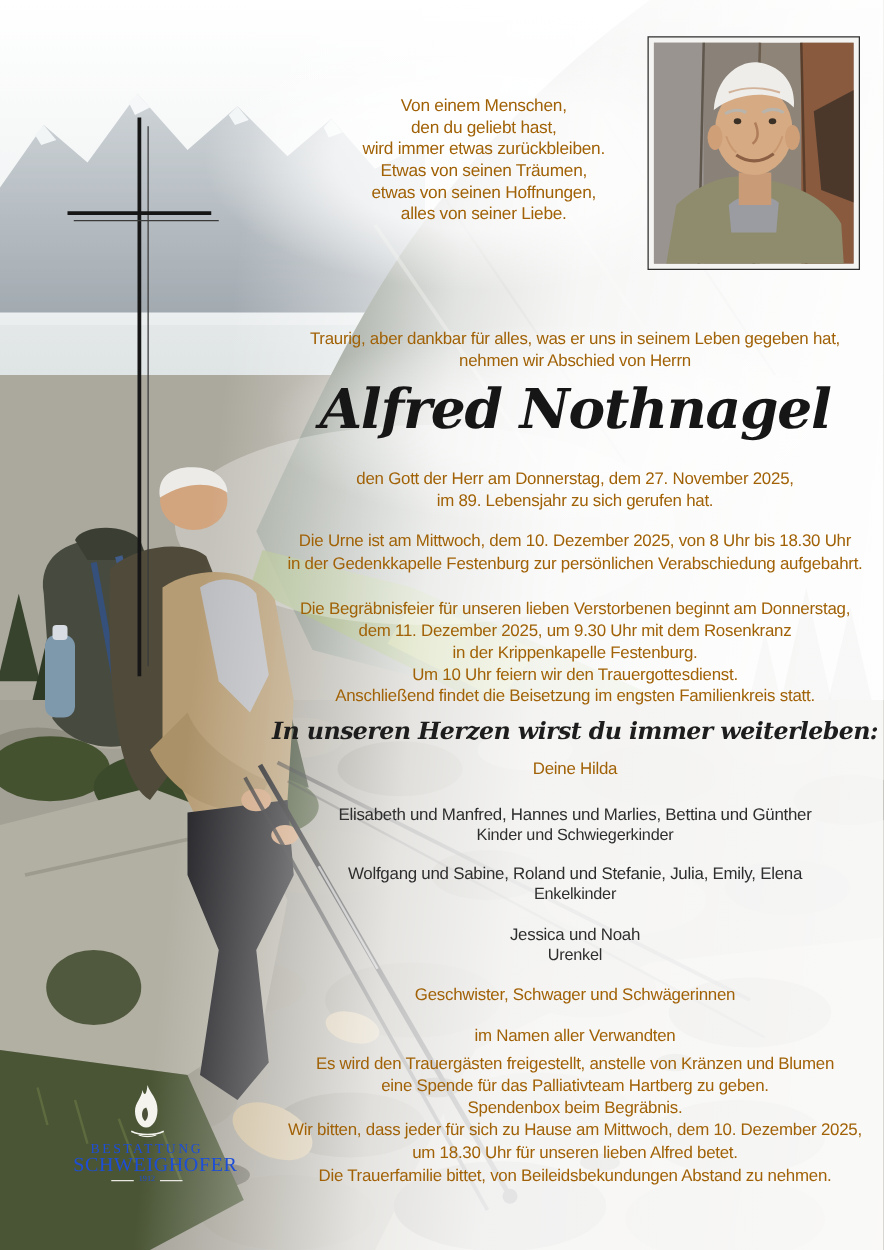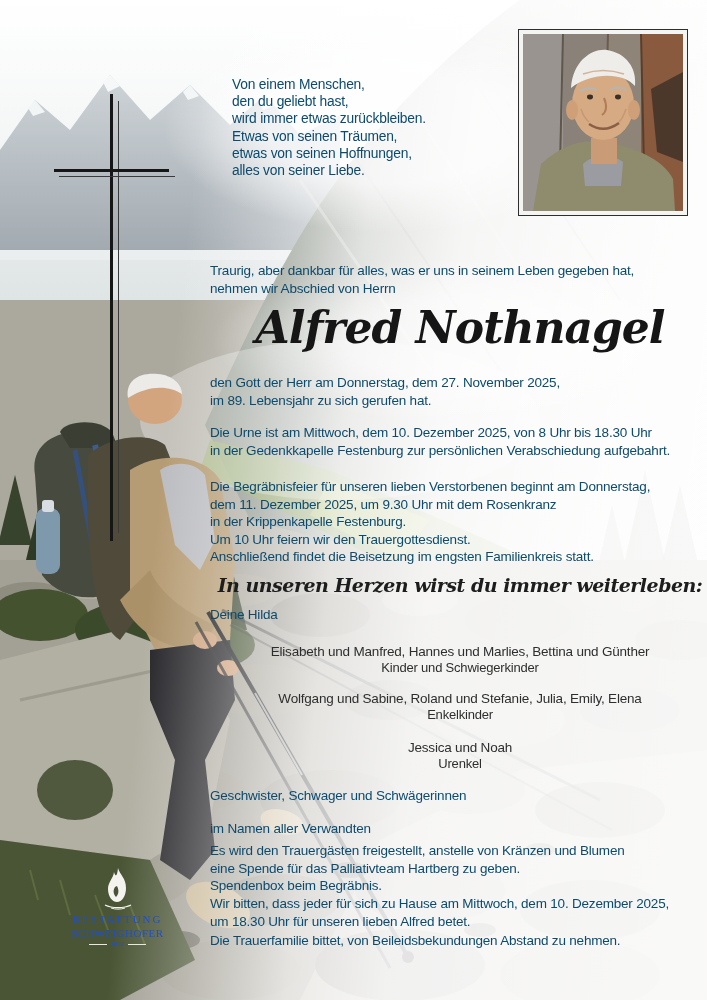--- a/index.html
+++ b/index.html
@@ -15,21 +15,21 @@
   .cross div{position:absolute;background:#161616;}
   .cv1{left:110px;top:94px;width:3px;height:447px;}
   .cv2{left:118px;top:101px;width:1px;height:432px;background:#3a3a3a!important;}
   .ch1{left:54px;top:169px;width:115px;height:3px;}
   .ch2{left:59px;top:176px;width:116px;height:1px;background:#3a3a3a!important;}
   
   .portrait{position:absolute;left:518px;top:29px;width:170px;height:187px;
             border:1.5px solid #2e2e2e;background:#f4f4f2;box-sizing:border-box;padding:4px;}
   .portrait svg{display:block;width:100%;height:100%;}
   
-  .txt{position:absolute;left:210px;width:500px;color:#0c4a6e;
+  .txt{position:absolute;left:210px;width:500px;text-align:center;color:#a16207;
        font-size:13.5px;line-height:17.5px;letter-spacing:-0.2px;white-space:pre-line;}
   .poem{left:232px;width:310px;top:76px;font-size:13.8px;line-height:17.2px;}
   .intro{top:262px;}
   .name{position:absolute;left:210px;width:500px;top:302px;text-align:center;
         font-family:"DejaVu Serif",serif;font-style:italic;font-weight:700;
         font-size:44px;letter-spacing:-1px;color:#161616;line-height:1.2;}
   .death{top:374px;}
   .urn{top:424px;}
   .funeral{top:478px;}
   .script-line{position:absolute;left:210px;width:500px;top:574px;text-align:center;
@@ -41,21 +41,21 @@
   .mnames{font-size:13.5px;line-height:17px;letter-spacing:-0.2px;}
   .mrel{font-size:13px;line-height:16px;letter-spacing:-0.2px;}
   .m4{top:787px;} .m5{top:820px;}
   .donation{top:842px;}
   .prayer{top:895px;}
   .condolence{top:932px;}
   
   .logo{position:absolute;left:45px;top:866px;width:145px;text-align:center;color:#1d4ed8;}
   .logo .flame{display:block;margin:0 auto 2px auto;}
   .logo-l1{font-family:"Liberation Serif",serif;font-size:11px;letter-spacing:2px;line-height:14px;}
-  .logo-l2{font-family:"Liberation Serif",serif;font-size:11px;letter-spacing:0.5px;line-height:14px;}
+  .logo-l2{font-family:"Liberation Serif",serif;font-size:16px;letter-spacing:0.5px;line-height:14px;text-align:right;}
   .logo-year{display:flex;align-items:center;justify-content:center;gap:4px;
              font-family:"Liberation Serif",serif;font-size:6.5px;line-height:8px;}
   .yline{display:inline-block;width:18px;height:1px;background:#e8e7e2;}
 </style>
 </head>
 <body>
 
 <div class="page">
 
   <svg class="bg" width="707" height="1000" viewBox="0 0 707 1000">

